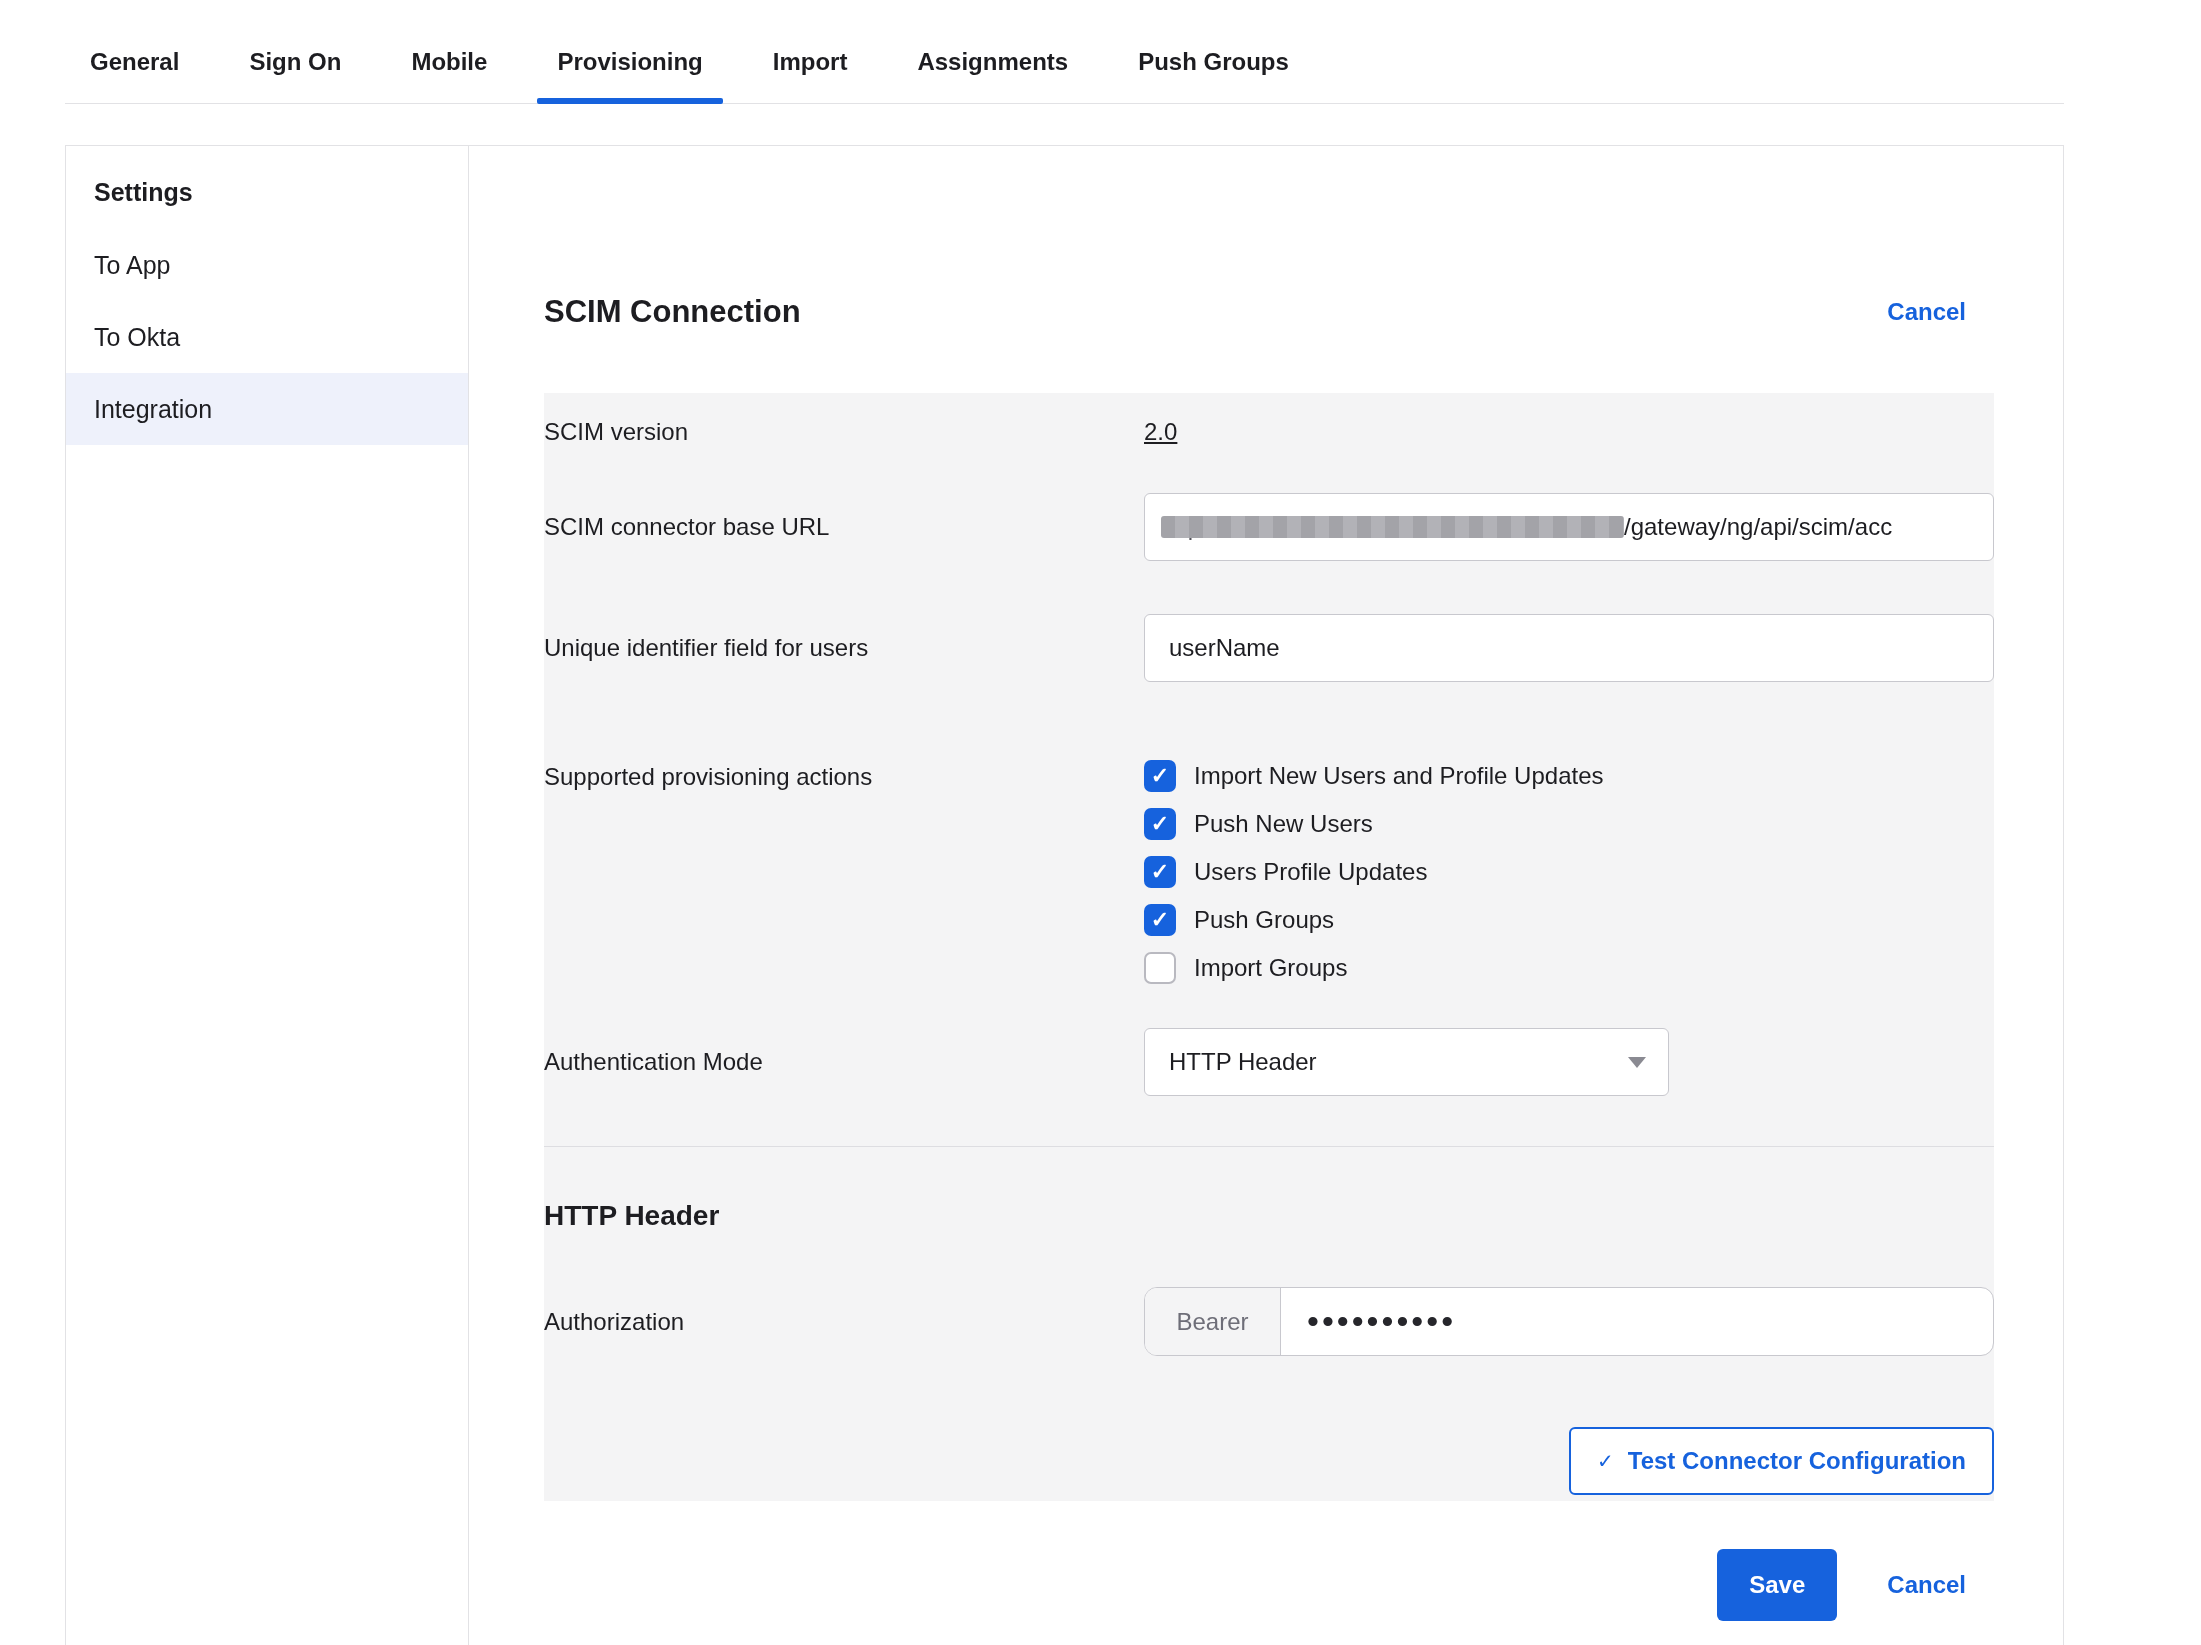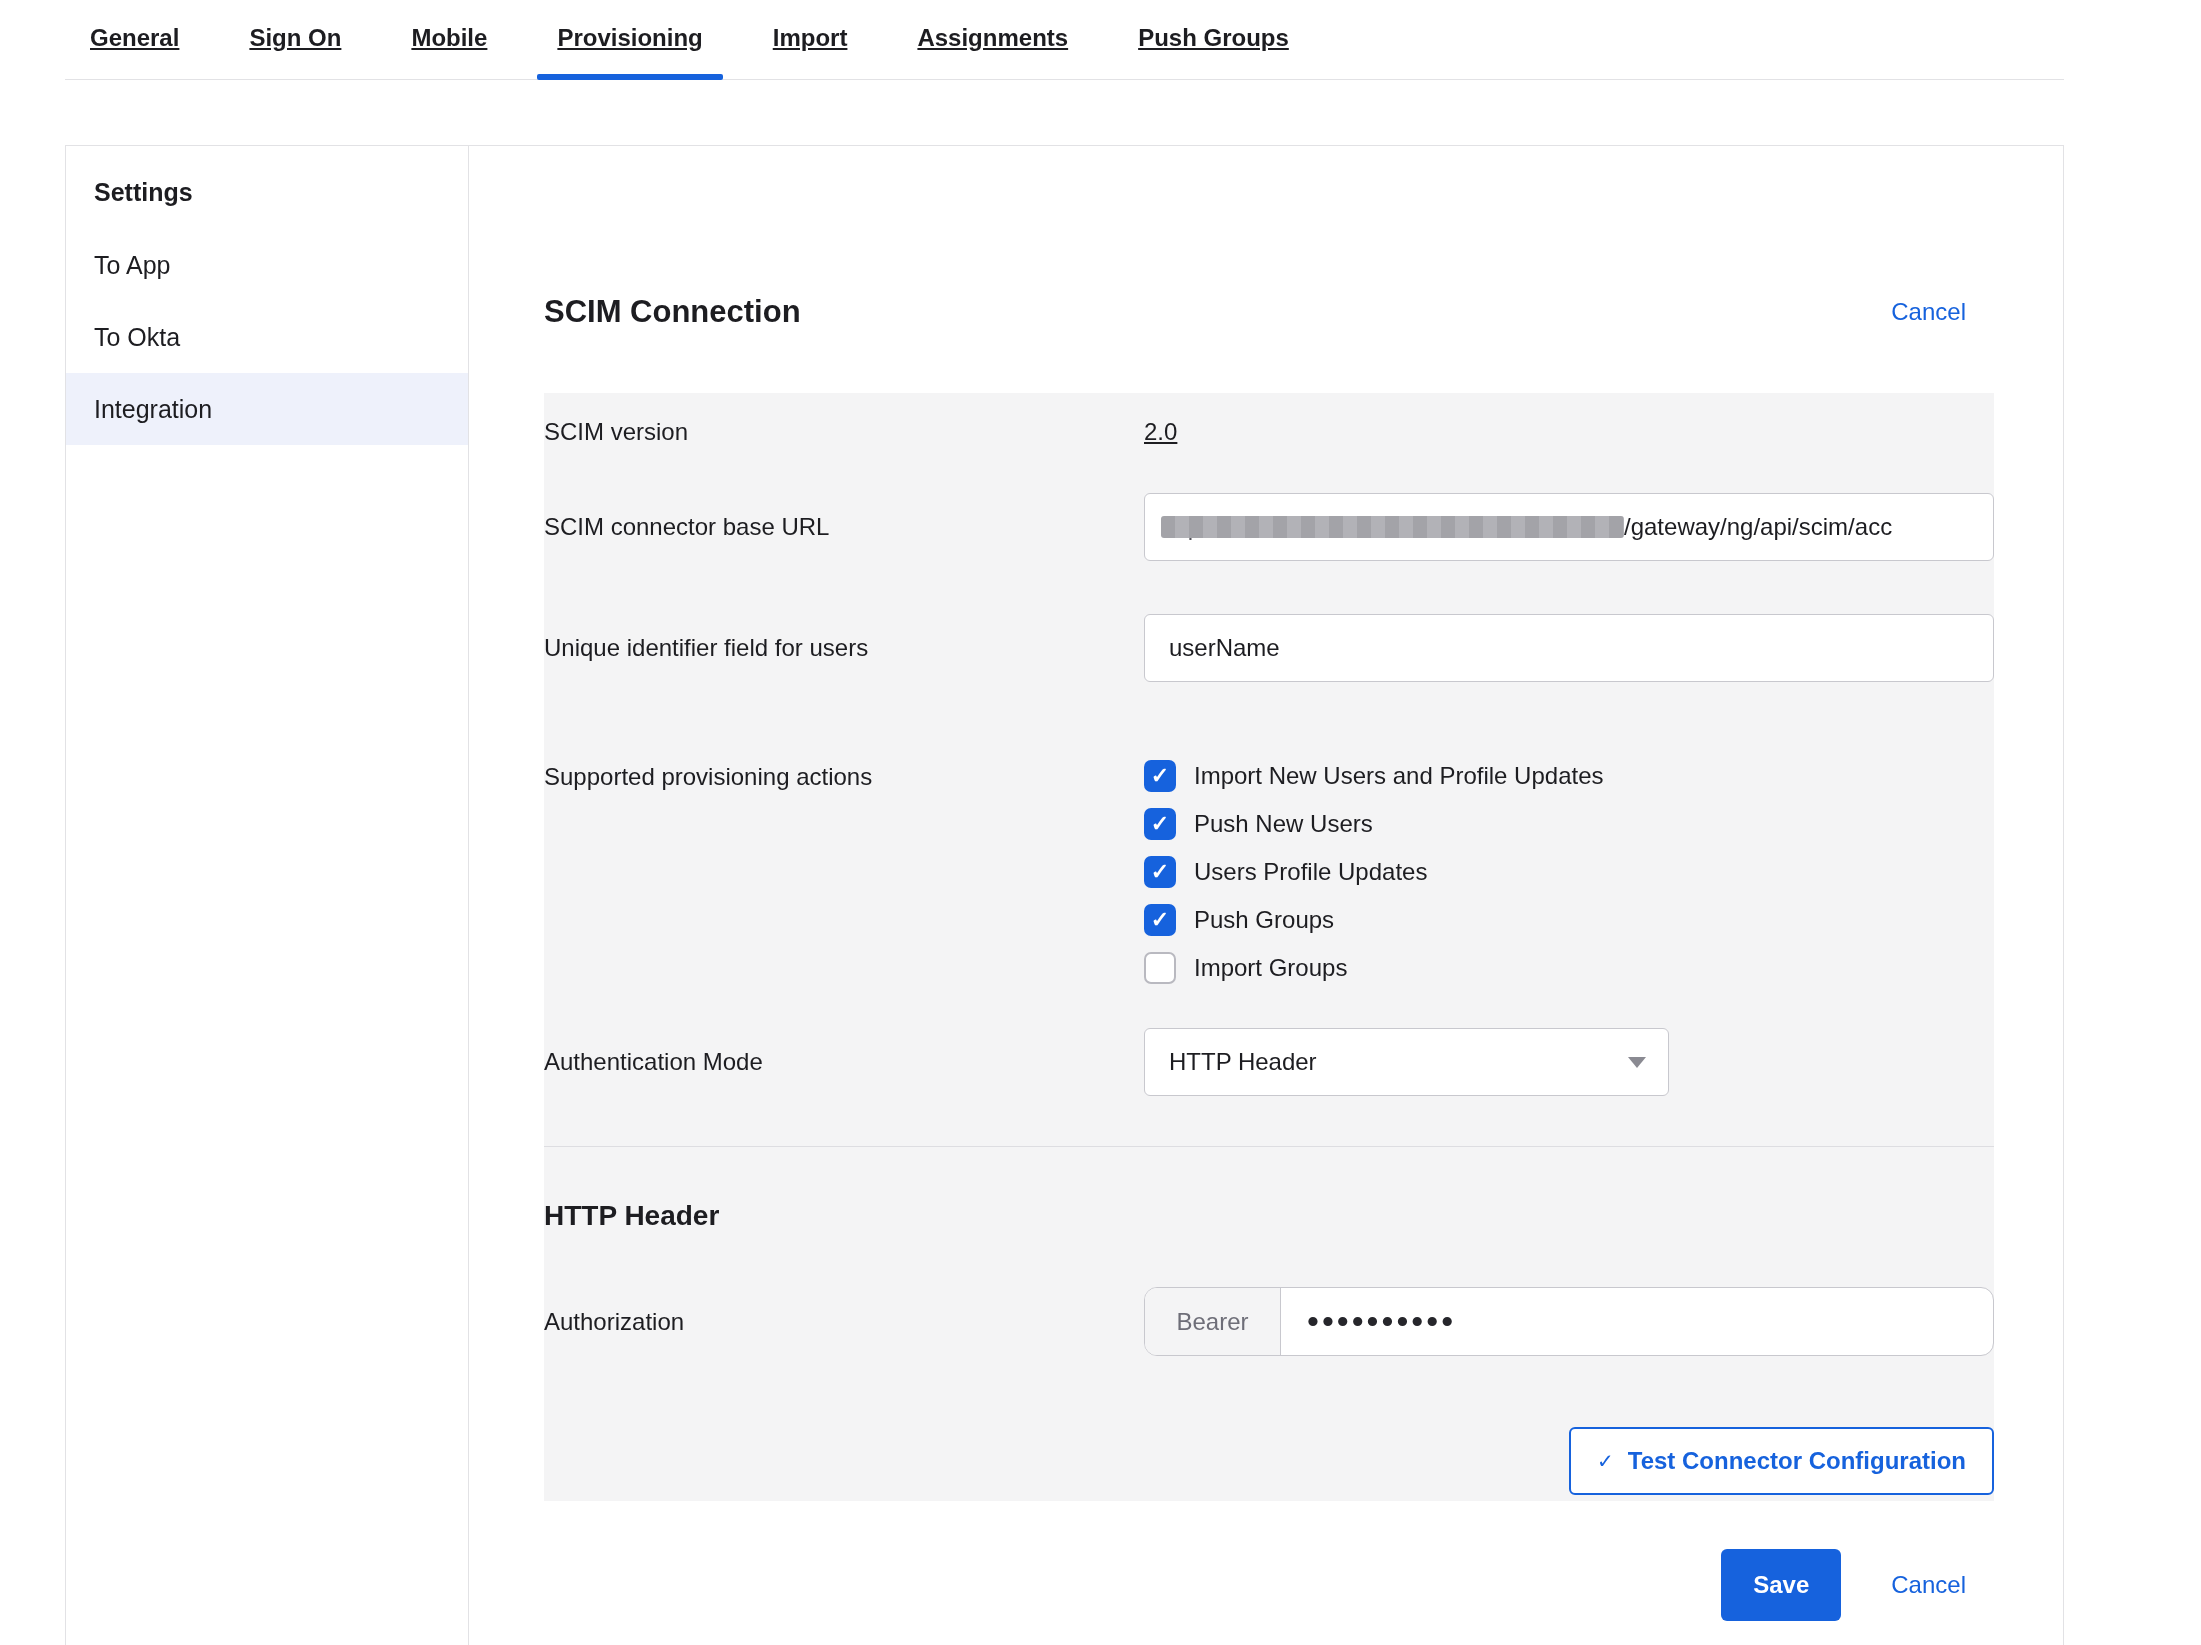--- a/index.html
+++ b/index.html
@@ -10,24 +10,24 @@
     --input-border:#c8c8ce;
     --panel-bg:#f4f4f5;
   }
   *{margin:0;padding:0;}
   body{font-family:"Liberation Sans", sans-serif; color:var(--text); background:#fff;}
   .page{position:relative; width:2201px; height:1645px; background:#fff; overflow:hidden;}
 
   
   .tabbar{
     margin:0 137px 0 65px;
-    height:80px;
+    height:104px;
     border-bottom:1px solid var(--card-border);
     display:flex; align-items:flex-end; gap:70px;
-    padding-left:25px; box-sizing:border-box;text-decoration:underline;
+    padding-left:25px; box-sizing:border-box;
   }
   .tab{font-size:24px; font-weight:700; padding-bottom:27px; position:relative; cursor:pointer; white-space:nowrap;}
   .tab.active::after{
     content:''; position:absolute; left:-20px; right:-20px; bottom:-1px; height:6px;
     background:var(--accent); border-radius:2px;
   }
 
   
   .card{
     position:absolute; top:145px; left:65px; width:1999px; bottom:-2px;
@@ -38,21 +38,21 @@
   
   .sidebar{width:403px; min-width:403px; border-right:1px solid var(--card-border); padding-top:16px; box-sizing:border-box;}
   .sidebar-title{font-size:25px; font-weight:700; padding:16px 28px 22px;}
   .sidebar-item{height:72px; display:flex; align-items:center; padding:0 28px; font-size:25px; cursor:pointer;}
   .sidebar-item.selected{background:#eef1fb;}
 
   
   .main{flex:1; padding-left:75px; box-sizing:border-box;}
   .title-row{width:1450px; margin-top:148px; display:flex; align-items:center; justify-content:space-between;}
   .page-title{font-size:31px; font-weight:700;}
-  .link{color:var(--accent); font-weight:400; font-size:24px; cursor:pointer; text-decoration:none;}
+  .link{color:var(--accent); font-weight:700; font-size:24px; cursor:pointer; text-decoration:none;}
   .title-row .link{margin-right:28px;}
 
   
   .panel{width:1450px; background:var(--panel-bg); margin-top:63px; padding:22px 0 6px; box-sizing:border-box;}
   .form-row{display:flex;}
   .row-label{width:600px; font-size:24px; line-height:34px; box-sizing:border-box;}
   .row-value{width:850px; box-sizing:border-box;}
   .static-value{font-size:24px; line-height:34px;text-decoration:underline;}
 
   .row-url{margin-top:44px; align-items:center;}

